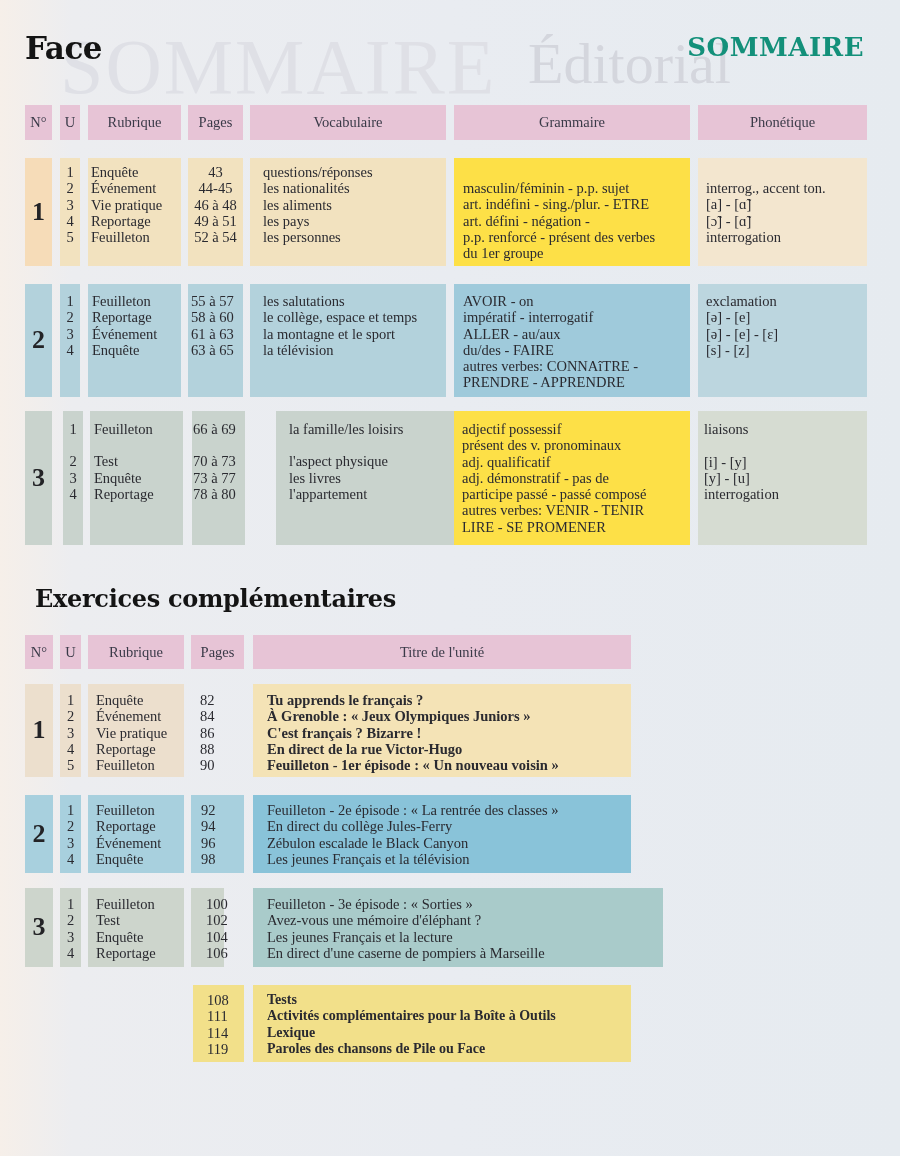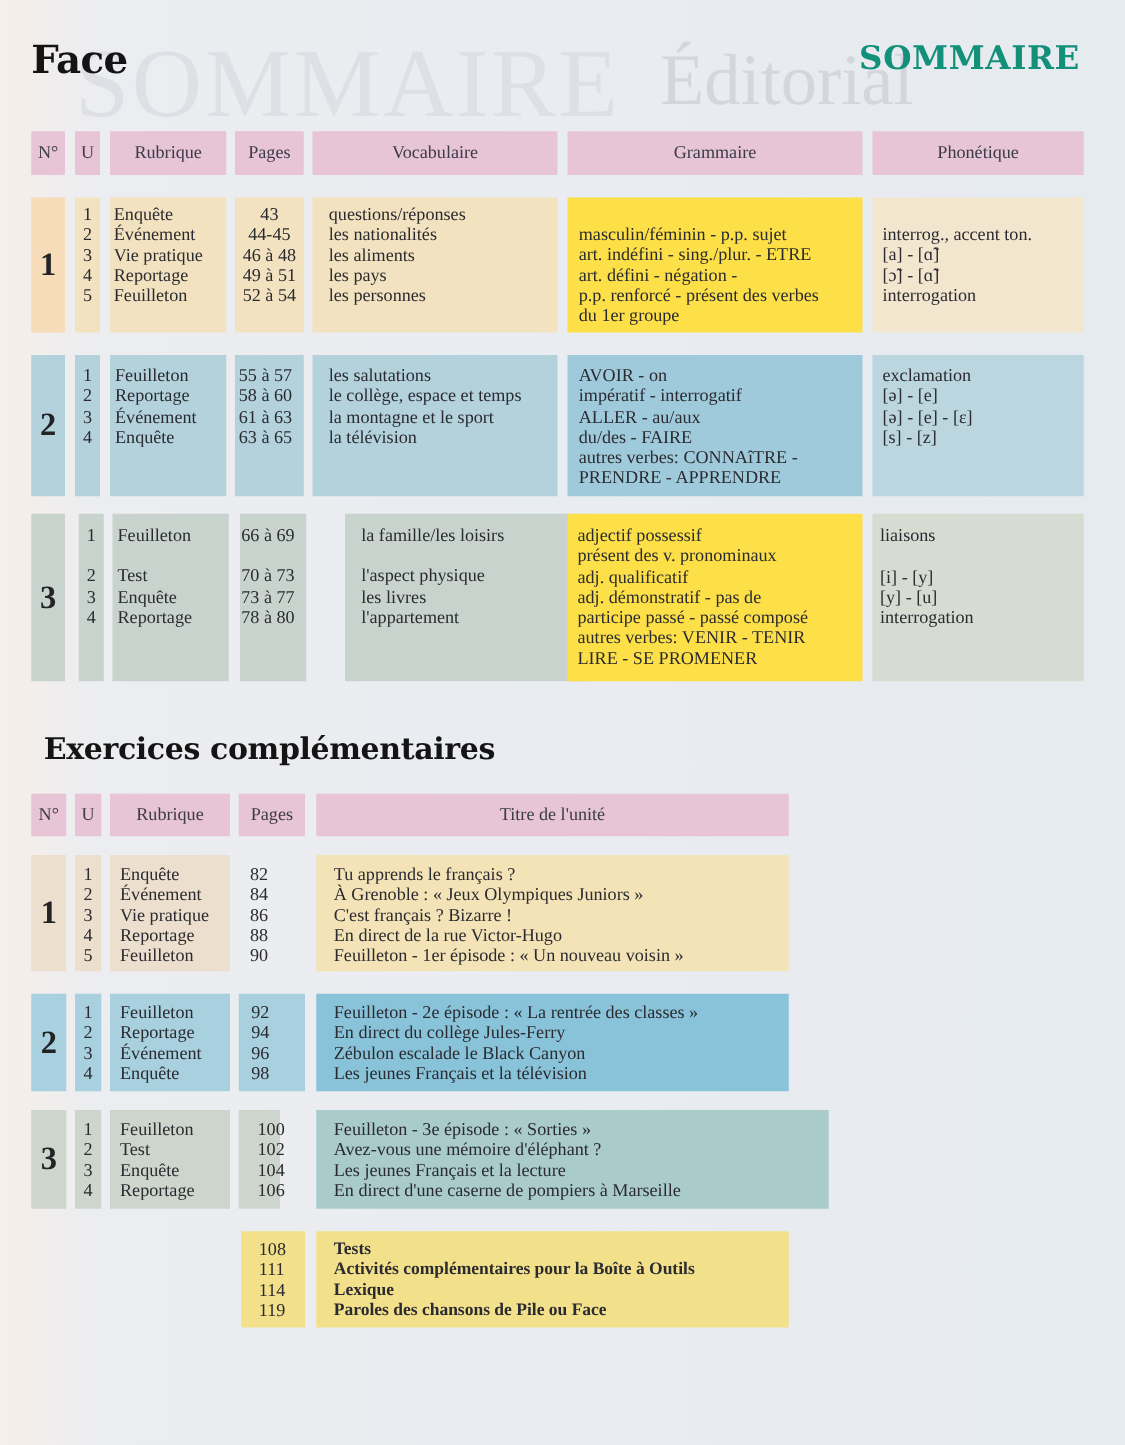--- a/index.html
+++ b/index.html
@@ -234,21 +234,21 @@
     <div>Reportage</div>
     <div>Feuilleton</div>
   </div>
   <div class="cell ex1n list" style="left:154px;top:684px;width:90px;height:93px;padding-left:0;padding-top:8px;background:transparent;">
     <div style="padding-left:9px;margin-left:37px;">82</div>
     <div style="padding-left:9px;margin-left:37px;">84</div>
     <div style="padding-left:9px;margin-left:37px;">86</div>
     <div style="padding-left:9px;margin-left:37px;">88</div>
     <div style="padding-left:9px;margin-left:37px;">90</div>
   </div>
-  <div class="cell ex1 list" style="left:253px;top:684px;width:378px;height:93px;padding-left:14px;padding-top:8px;">
+  <div class="cell ex1 list" style="left:253px;top:684px;width:378px;height:93px;padding-left:14px;padding-top:8px;font-weight:bold;">
     <div>Tu apprends le français ?</div>
     <div>À Grenoble : « Jeux Olympiques Juniors »</div>
     <div>C'est français ? Bizarre !</div>
     <div>En direct de la rue Victor-Hugo</div>
     <div>Feuilleton - 1er épisode : « Un nouveau voisin »</div>
   </div>
 </div>
 
 <div>
   <div class="cell big ex2" style="left:25px;top:795px;width:28px;height:78px;">2</div>

